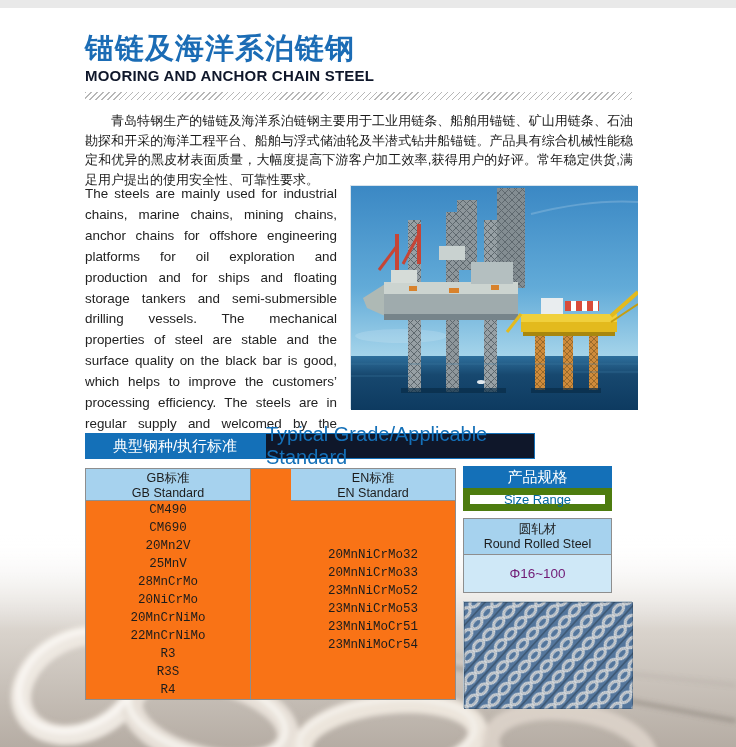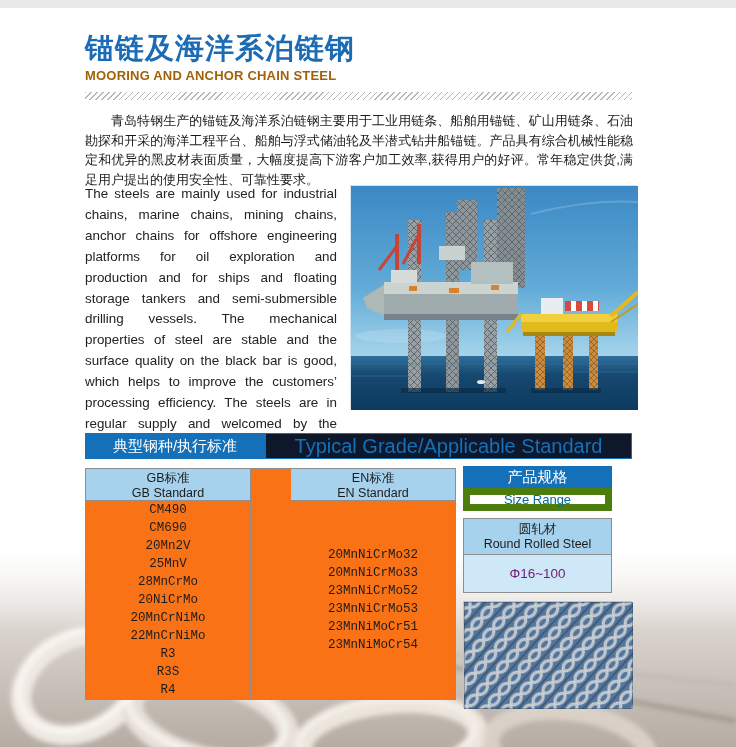--- a/index.html
+++ b/index.html
@@ -9,21 +9,21 @@
     font-family:"Liberation Sans", sans-serif; color:#1c1c1c;
   }
   .page [data-name]{ box-sizing:border-box; }
 
   
   .bg-strip { position:absolute; left:0; top:527px; width:736px; height:220px; z-index:0; }
 
   
   .header { position:absolute; left:85px; top:24px; width:547px; z-index:1; }
   .title-zh { margin:0; font-size:29px; font-weight:bold; color:#1b6cb5; letter-spacing:1px; line-height:32px; }
-  .title-en { margin:1px 0 0 0; font-size:13px; font-weight:bold; color:#a16207; letter-spacing:0.2px; line-height:21px; }
+  .title-en { margin:1px 0 0 0; font-size:15px; font-weight:bold; color:#0f172a; letter-spacing:0.2px; line-height:21px; }
   .hatch {
     margin-top:6px; height:8px; width:100%;
     background:repeating-linear-gradient(135deg,#b7b7b7 0 1px, transparent 1px 4.2px);
   }
 
   
   .intro-zh {
     position:absolute; left:85px; top:103px; width:548px; z-index:1; margin:0;
     font-size:13px; line-height:19.5px; text-align:justify; text-indent:2em; color:#1a1a1a;
   }
@@ -33,21 +33,21 @@
   }
 
   
   .rig-photo {
     position:absolute; left:350px; top:177px; width:287px; height:224px; z-index:1;
     border:1px solid #d7e3ec;
   }
   .rig-photo svg { display:block; }
 
   
-  .banner { position:absolute; left:85px; top:425px; width:547px; height:26px; z-index:1; display:flex; }
+  .banner { position:absolute; left:85px; top:425px; width:450px; height:26px; z-index:1; display:flex; }
   .banner-zh {
     width:180px; background:#1470b8; color:#ffffff; font-size:15px;
     display:flex; align-items:center; justify-content:center;
   }
   .banner-en {
     flex:1; background:#0f172a; border:1px solid #1470b8; color:#1470b8; font-size:20px;
     display:flex; align-items:center; justify-content:center;
   }
 
   

